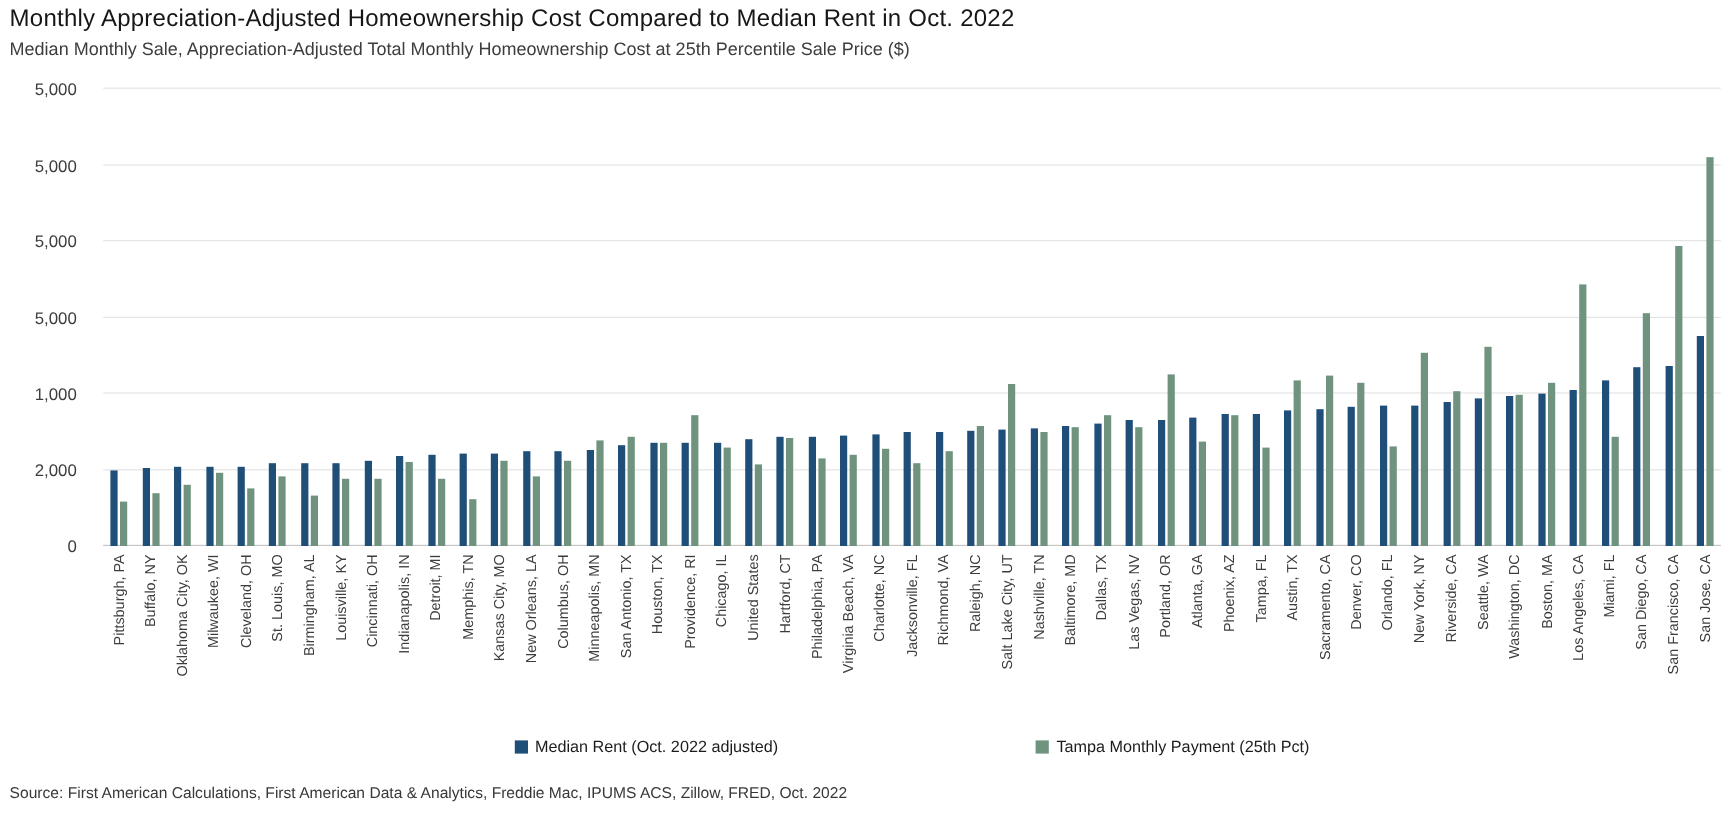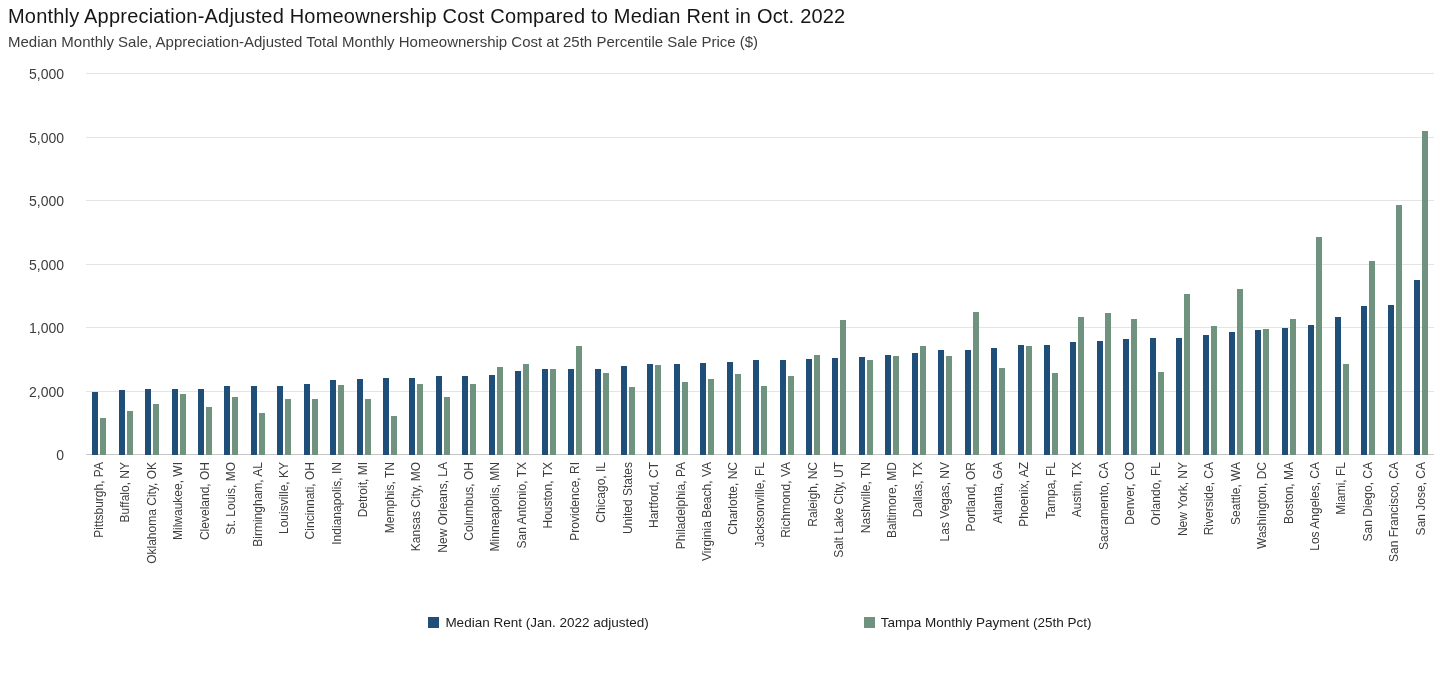--- a/index.html
+++ b/index.html
@@ -414,21 +414,22 @@
         </div>
         <div class="xcell">
           <div class="xlabel">San Jose, CA</div>
         </div>
       </div>
   </div>
 
   <div class="legend">
     <div class="legend-item">
       <span class="swatch" id="swatch-0" style="background: rgb(31, 78, 121);"></span>
-      <span>Median Rent (Jan. 2022 adjusted)</span>
+      <span>Median Rent (Oct. 2022 adjusted)</span>
     </div>
     <div class="legend-item">
       <span class="swatch" id="swatch-1" style="background: rgb(111, 147, 126);"></span>
       <span>Tampa Monthly Payment (25th Pct)</span>
     </div>
   </div>
 
+  <div class="source">Source: First American Calculations, First American Data &amp; Analytics, Freddie Mac, IPUMS ACS, Zillow, FRED, Oct. 2022</div>
 </div>
 
 </body></html>

